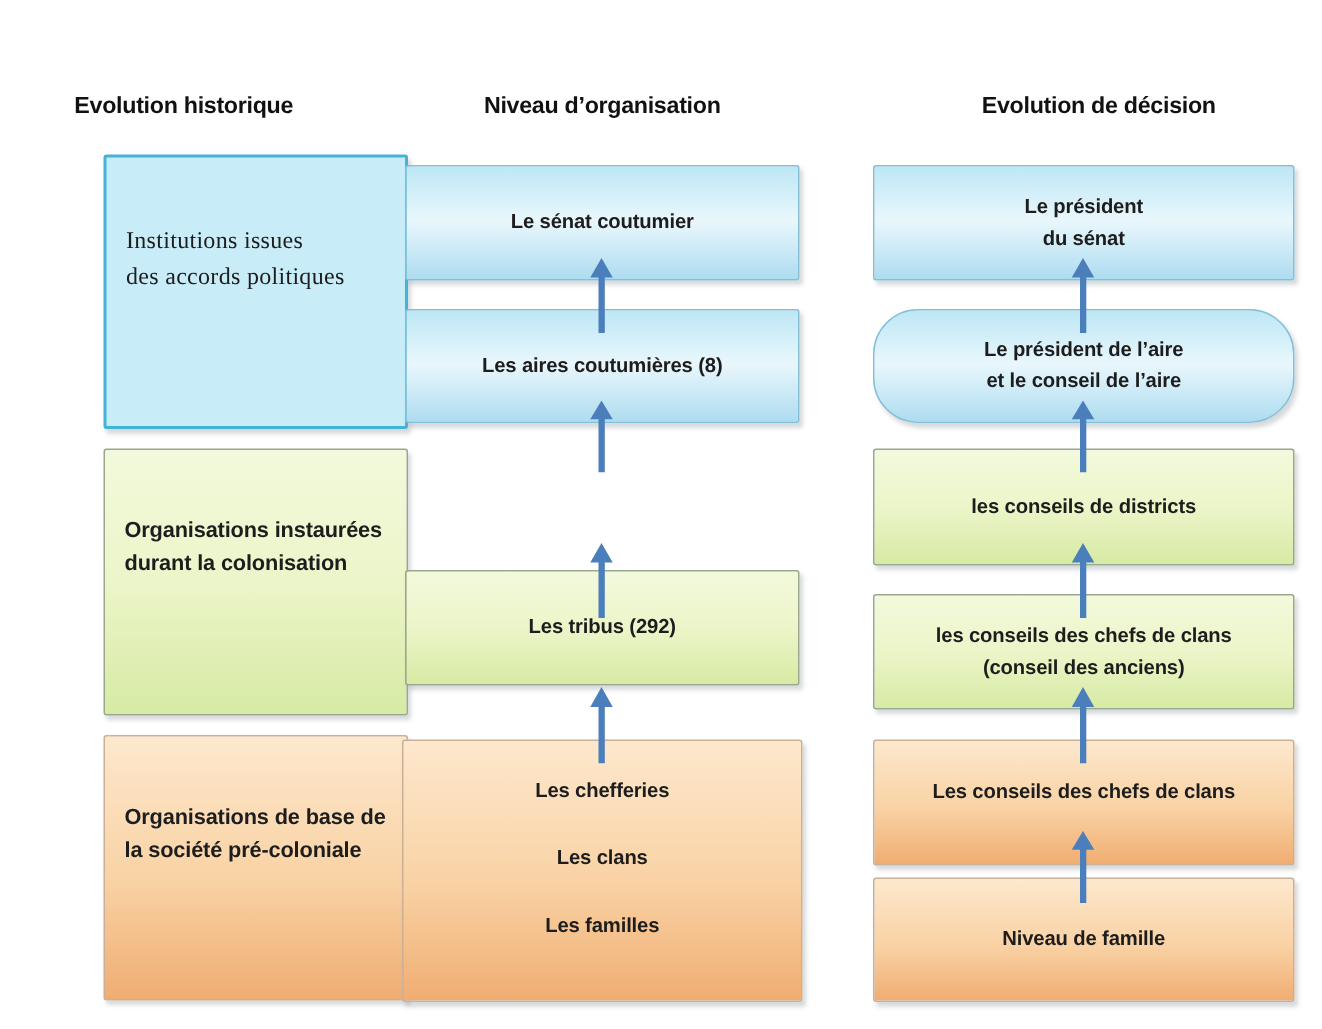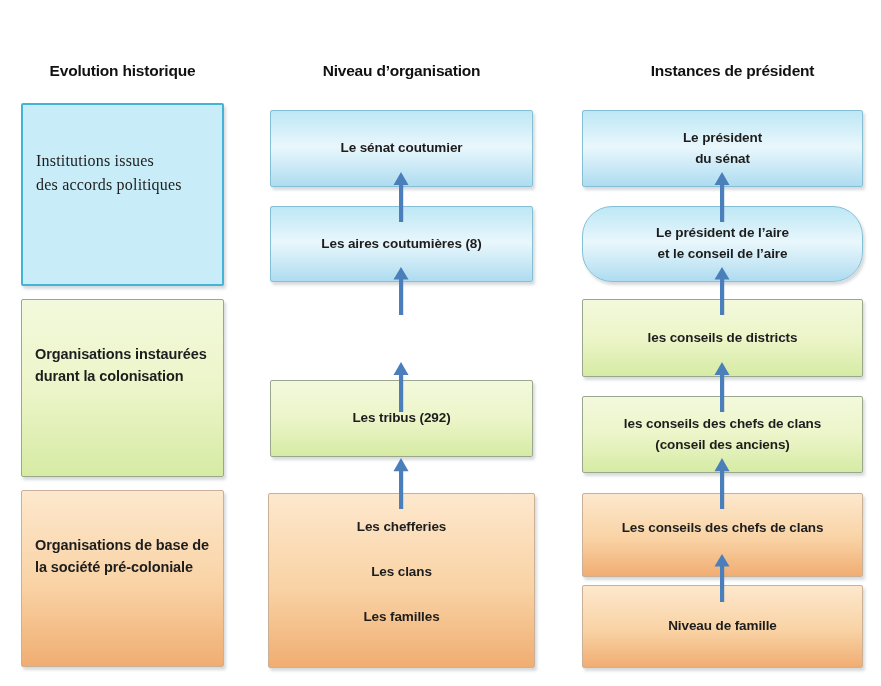--- a/index.html
+++ b/index.html
@@ -55,20 +55,21 @@
     border:1px solid #c9b096;
   }
   
   .legend{
     align-items:flex-start;
     text-align:left;
     justify-content:center;
     padding:0 10px 44px 13px;
     font-size:14.5px;
     line-height:1.5;
+    margin-left:48px;
   }
   #box-legend-blue{
     left:21px;top:103px;width:203px;height:183px;
     background:#c9edf8;
     border:2px solid #43b4d7;
     font-family:"Liberation Serif", serif;
     font-weight:normal;
     font-size:16px;
     letter-spacing:0.2px;
   }
@@ -100,21 +101,21 @@
     width:18px;
   }
 </style>
 </head>
 <body>
 
 <div id="canvas">
 
   <div class="col-header" id="hdr-evolution">Evolution historique</div>
   <div class="col-header" id="hdr-niveau">Niveau d’organisation</div>
-  <div class="col-header" id="hdr-instances">Instances de président</div>
+  <div class="col-header" id="hdr-instances">Evolution de décision</div>
 
   <div class="box legend" id="box-legend-blue">Institutions issues
 des accords politiques</div>
   <div class="box green legend" id="box-legend-green">Organisations instaurées
 durant la colonisation</div>
   <div class="box orange legend" id="box-legend-orange">Organisations de base de
 la société pré-coloniale</div>
 
   <div class="box blue" id="box-senat">Le sénat coutumier</div>
   <div class="box blue" id="box-aires">Les aires coutumières (8)</div>

